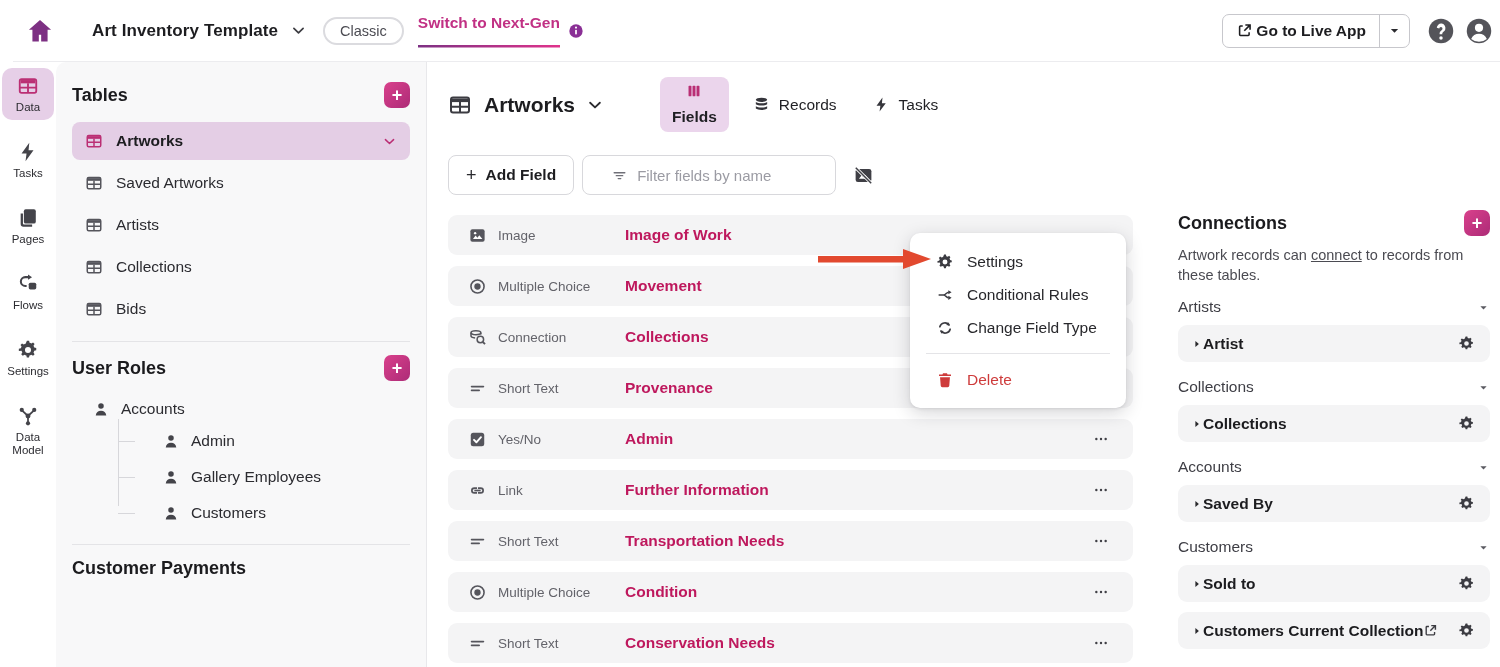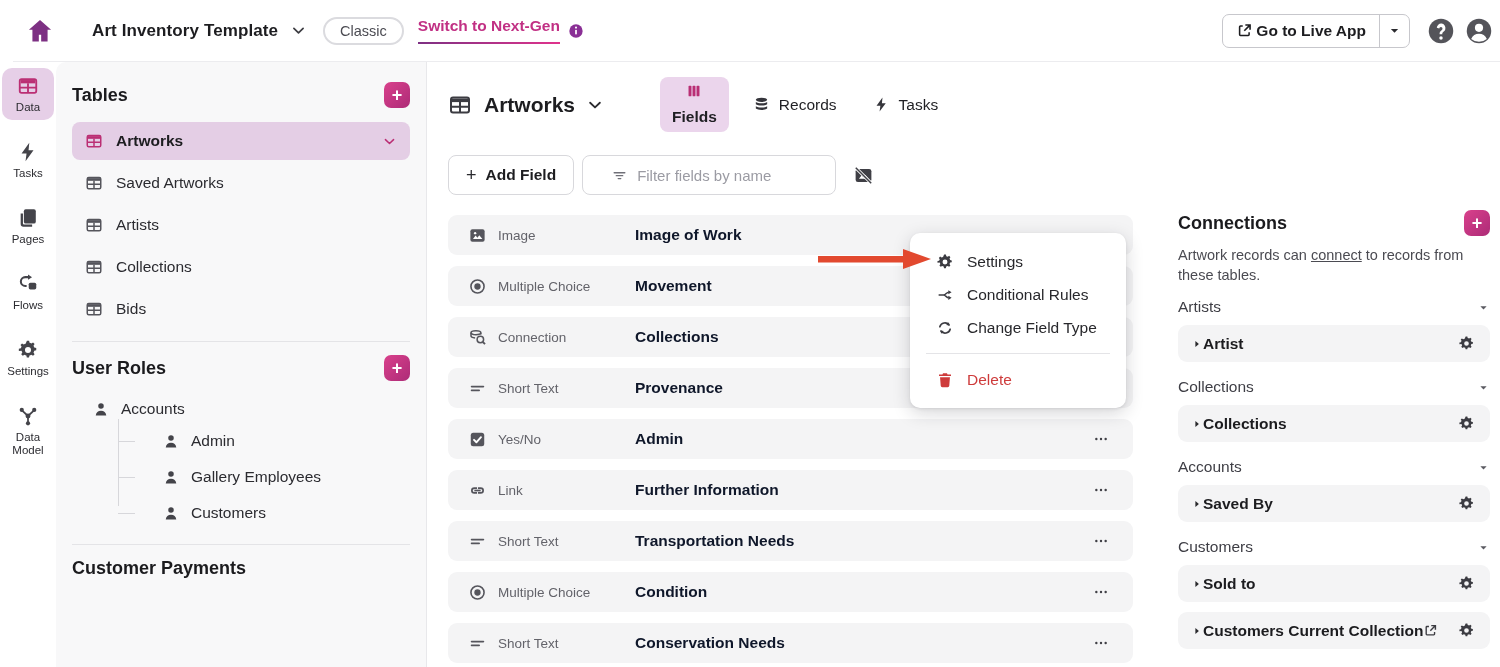--- a/index.html
+++ b/index.html
@@ -10,21 +10,21 @@
 
   
   .topbar { position:absolute; left:13px; top:0; width:1500px; height:62px; display:flex;
             align-items:center; padding:0 20px 0 13px; background:#fff; border-bottom:1px solid #ececef; z-index:3; }
   .home-ic { color:#7d3083; }
   .app-title { font-size:17px; font-weight:bold; margin-left:38px; letter-spacing:.1px; }
   .title-chev { color:#3c3c42; margin-left:12px; }
   .badge-classic { margin-left:16px; padding:4px 15px; border:2px solid #dbdbdf; border-radius:16px;
                    color:#4b4b52; font-size:14.5px; }
   .switch-link { margin-left:14px; font-size:15.5px; font-weight:600; color:#c13084; cursor:pointer;
-                 padding-bottom:9px; background:linear-gradient(90deg,#7d3083,#e0338c) bottom/100% 2.5px no-repeat; }
+                 padding-bottom:16px; background:linear-gradient(90deg,#7d3083,#e0338c) bottom/100% 2.5px no-repeat; }
   .info-ic { color:#8a2f95; margin-left:8px; }
   .top-spacer { flex:1; }
   .live-btn { display:flex; align-items:stretch; height:34px; border:1px solid #c7c7cc; border-radius:7px;
               overflow:hidden; background:#fff; }
   .live-main { display:flex; align-items:center; gap:3px; padding:0 13px; font-size:15.5px; font-weight:bold;
                color:#1d1d20; cursor:pointer; }
   .live-sep { width:1px; background:#c7c7cc; }
   .live-caret { width:29px; display:flex; align-items:center; justify-content:center; color:#2a2a2e; cursor:pointer; }
   .help-ic { color:#54545a; margin-left:17px; cursor:pointer; }
   .avatar-ic { color:#54545a; margin-left:10px; cursor:pointer; }
@@ -82,21 +82,21 @@
   .filter-box { display:flex; align-items:center; gap:9px; width:254px; height:40px; margin-left:8px;
                 border:1px solid #d8d8dc; border-radius:8px; padding:0 28px; background:#fff; }
   .filter-box .ic { color:#707078; }
   .filter-box input { border:none; outline:none; flex:1; font-size:15px; color:#3c3c42; font-family:inherit; background:transparent; }
   .filter-box input::placeholder { color:#9b9ba3; }
   .imgoff-ic { color:#3f3f45; margin-left:17px; cursor:pointer; }
   .field-row { width:685px; height:40px; margin-bottom:11px; background:#f4f4f5; border-radius:9px;
                display:flex; align-items:center; padding:0 20px; }
   .field-row .type-ic { color:#55555c; }
   .field-type { width:122px; margin-left:11px; font-size:13.5px; color:#63636a; }
-  .field-name { margin-left:15px; font-size:15.5px; font-weight:600; color:#0f172a; }
+  .field-name { margin-left:5px; font-size:15.5px; font-weight:600; color:#be185d; }
   .dots-btn { margin-left:auto; border:none; background:none; color:#3f3f45; cursor:pointer; padding:4px; display:flex; }
 
   
   .ctx-menu { position:absolute; left:910px; top:233px; width:216px; background:#fff; border-radius:10px;
               box-shadow:0 5px 18px rgba(30,30,40,.18), 0 1px 3px rgba(30,30,40,.10); padding:12px 0; z-index:6; }
   .ctx-item { display:flex; align-items:center; gap:13px; height:33px; padding-left:26px; font-size:15.5px;
               color:#28282c; cursor:pointer; }
   .ctx-item .ic { color:#3c3c42; }
   .ctx-div { border:none; border-top:1px solid #e4e4e7; margin:9px 16px; }
   .ctx-item.danger { color:#ce3b3b; }

